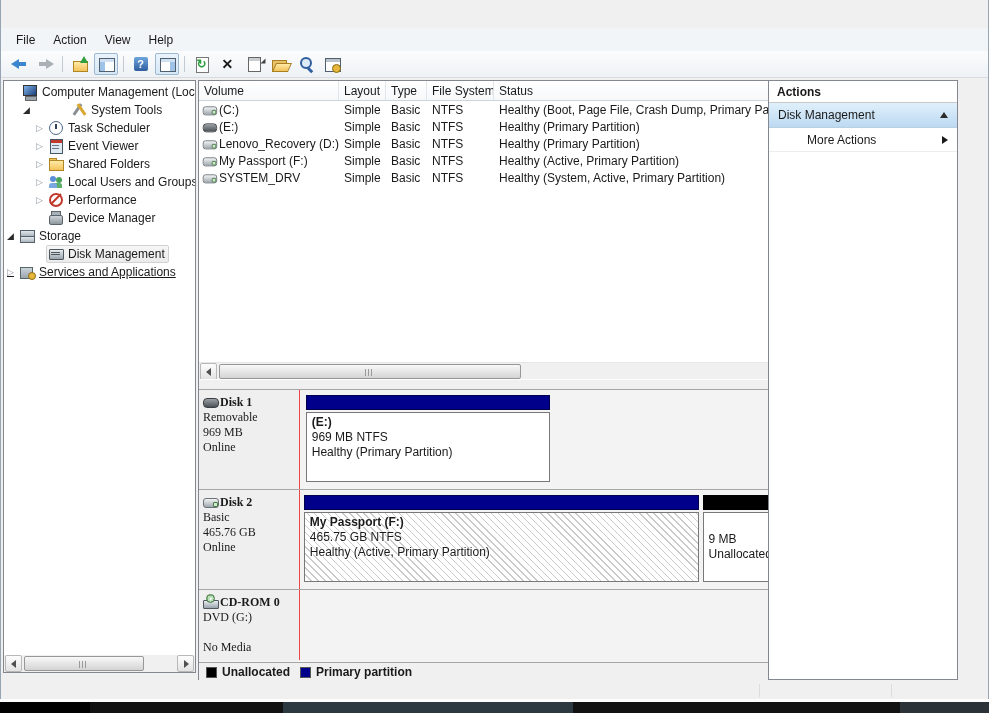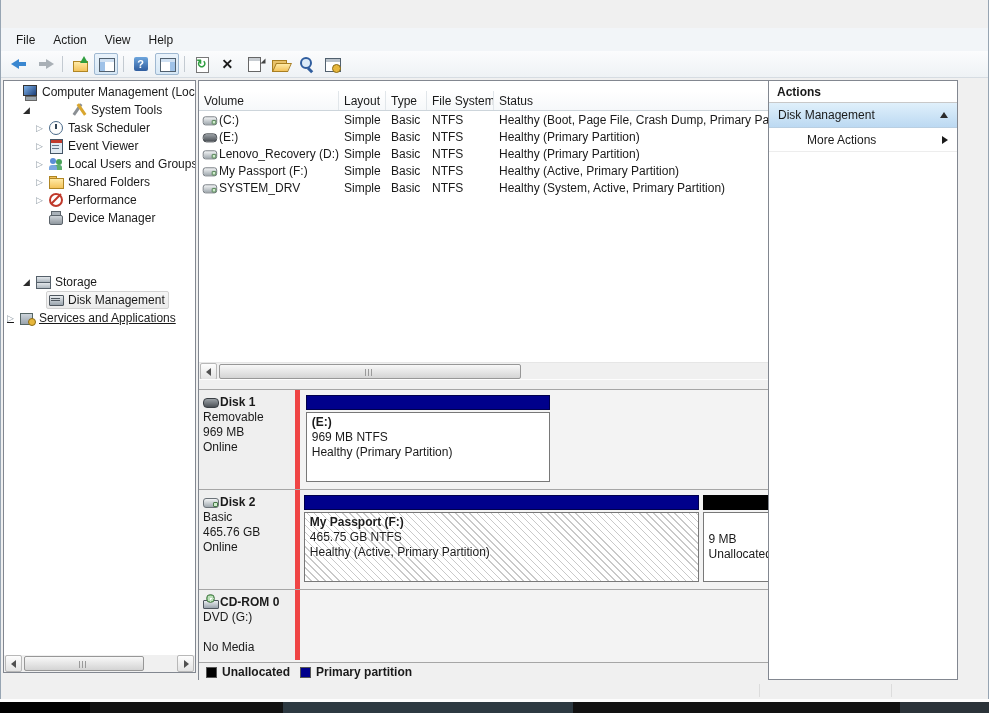--- a/index.html
+++ b/index.html
@@ -159,39 +159,39 @@
   .sb-thumb-h::after { content:""; position:absolute; left:50%; top:4px; width:9px; height:7px; margin-left:-5px;
                 background:repeating-linear-gradient(90deg,#9a9a9a 0 1px,transparent 1px 3px); }
   .sb-thumb-v { position:absolute; left:1px; width:15px; border:1px solid #979797; border-radius:2px;
                 background:linear-gradient(90deg,#f8f8f8,#d4d4d4); }
   .sb-thumb-v::after { content:""; position:absolute; top:50%; left:4px; height:9px; width:7px; margin-top:-5px;
                 background:repeating-linear-gradient(0deg,#9a9a9a 0 1px,transparent 1px 3px); }
 
   #center-pane { position:absolute; left:197px; top:2px; width:597px; height:600px;
                  background:#fff; border:1px solid #828790; }
   
-  #volume-table { position:absolute; left:0; top:0; right:0; height:281px; background:#fff; overflow:hidden;margin-top:10px; }
+  #volume-table { position:absolute; left:0; top:0; right:0; height:281px; background:#fff; overflow:hidden; }
   #vheader { display:flex; height:20px; border-bottom:1px solid #cdd5db; background:linear-gradient(#ffffff,#f6f8fa); }
   .hcell { padding:3px 0 0 5px; border-right:1px solid #e1e6ea; overflow:hidden; white-space:nowrap; }
   .vrow { display:flex; height:17px; align-items:center; white-space:nowrap; }
   .vcell { padding-left:5px; overflow:hidden; white-space:nowrap; flex:none; }
   .c0 { width:140px; } .c1 { width:47px; } .c2 { width:41px; } .c3 { width:67px; }
   .c4 { flex:1 1 auto; min-width:0; }
   .vcell.c0 { display:flex; align-items:center; padding-left:3px; }
   .vcell .icon { width:15px; height:15px; transform:scale(.9); margin-right:2px; }
 
   #center-hscroll { position:absolute; left:0; right:0; top:281px; height:17px; background:#f0f0f0; border-top:1px solid #e6e6e6; }
   #splitter { position:absolute; left:0; right:0; top:298px; height:10px; background:#f0f0f0; border-top:1px solid #fdfdfd; }
 
   
   #disk-view { position:absolute; left:0; right:0; top:308px; height:273px; background:#f3f3f3; overflow:hidden; }
   #disk-rows { position:absolute; left:0; top:0; right:17px; bottom:0; }
   .disk-row { position:relative; height:100px; border-top:1px solid #a6a6a6; display:flex; }
   .disk-row.short { height:71px; }
-  .disk-label { width:101px; flex:none; background:#efefef; border-right:5px solid #ef4444; padding:4px 2px 0 4px; overflow:hidden; }
+  .disk-label { width:101px; flex:none; background:#efefef; border-right:1px solid #ef4444; padding:4px 2px 0 4px; overflow:hidden;font-family:Liberation Serif, serif; }
   .disk-name-line { display:flex; align-items:center; height:16px; }
   .disk-name { font-weight:bold; margin-left:1px; white-space:nowrap; }
   .disk-line { height:15px; line-height:15px; white-space:nowrap; }
   .disk-graph { position:relative; flex:1 1 auto; }
   .part { position:absolute; top:5px; bottom:7px; }
   .pbar { height:15px; border:1px solid rgba(0,0,0,.45); }
   .pbody { position:absolute; left:0; right:0; top:17px; bottom:0; background:#fff;
            border:1px solid #787878; padding:2px 5px; overflow:hidden; }
   .pbody.hatched { background:repeating-linear-gradient(45deg,#ffffff 0 4px,#c9c9c9 4px 5px); }
   .pbody.hatched div { text-shadow:0 0 2px #fff, 0 0 2px #fff, 1px 1px 0 #fff; }
@@ -312,46 +312,46 @@
             <div class="tree-row" style="padding-left: 29px;">
               <span class="expander collapsed"></span>
               <span class="tlabelwrap">
                 <span class="icon icon-event"></span>
                 <span class="tlabel">Event Viewer</span>
               </span>
             </div>
             <div class="tree-row" style="padding-left: 29px;">
               <span class="expander collapsed"></span>
               <span class="tlabelwrap">
+                <span class="icon icon-shared-folders"></span>
+                <span class="tlabel">Shared Folders</span>
+              </span>
+            </div>
+            <div class="tree-row" style="padding-left: 29px;">
+              <span class="expander collapsed"></span>
+              <span class="tlabelwrap">
                 <span class="icon icon-users"></span>
                 <span class="tlabel">Local Users and Groups</span>
               </span>
             </div>
             <div class="tree-row" style="padding-left: 29px;">
               <span class="expander collapsed"></span>
               <span class="tlabelwrap">
-                <span class="icon icon-shared-folders"></span>
-                <span class="tlabel">Shared Folders</span>
-              </span>
-            </div>
-            <div class="tree-row" style="padding-left: 29px;">
-              <span class="expander collapsed"></span>
-              <span class="tlabelwrap">
                 <span class="icon icon-performance"></span>
                 <span class="tlabel">Performance</span>
               </span>
             </div>
             <div class="tree-row" style="padding-left: 29px;">
               <span class="expander"></span>
               <span class="tlabelwrap">
                 <span class="icon icon-device-manager"></span>
                 <span class="tlabel">Device Manager</span>
               </span>
             </div>
-            <div class="tree-row" style="padding-left: 16px; margin-top: 46px;">
+            <div class="tree-row" style="padding-left: 0;">
               <span class="expander expanded"></span>
               <span class="tlabelwrap">
                 <span class="icon icon-storage"></span>
                 <span class="tlabel">Storage</span>
               </span>
             </div>
             <div class="tree-row" style="padding-left: 29px;">
               <span class="expander"></span>
               <span class="tlabelwrap selected">
                 <span class="icon icon-disk"></span>

